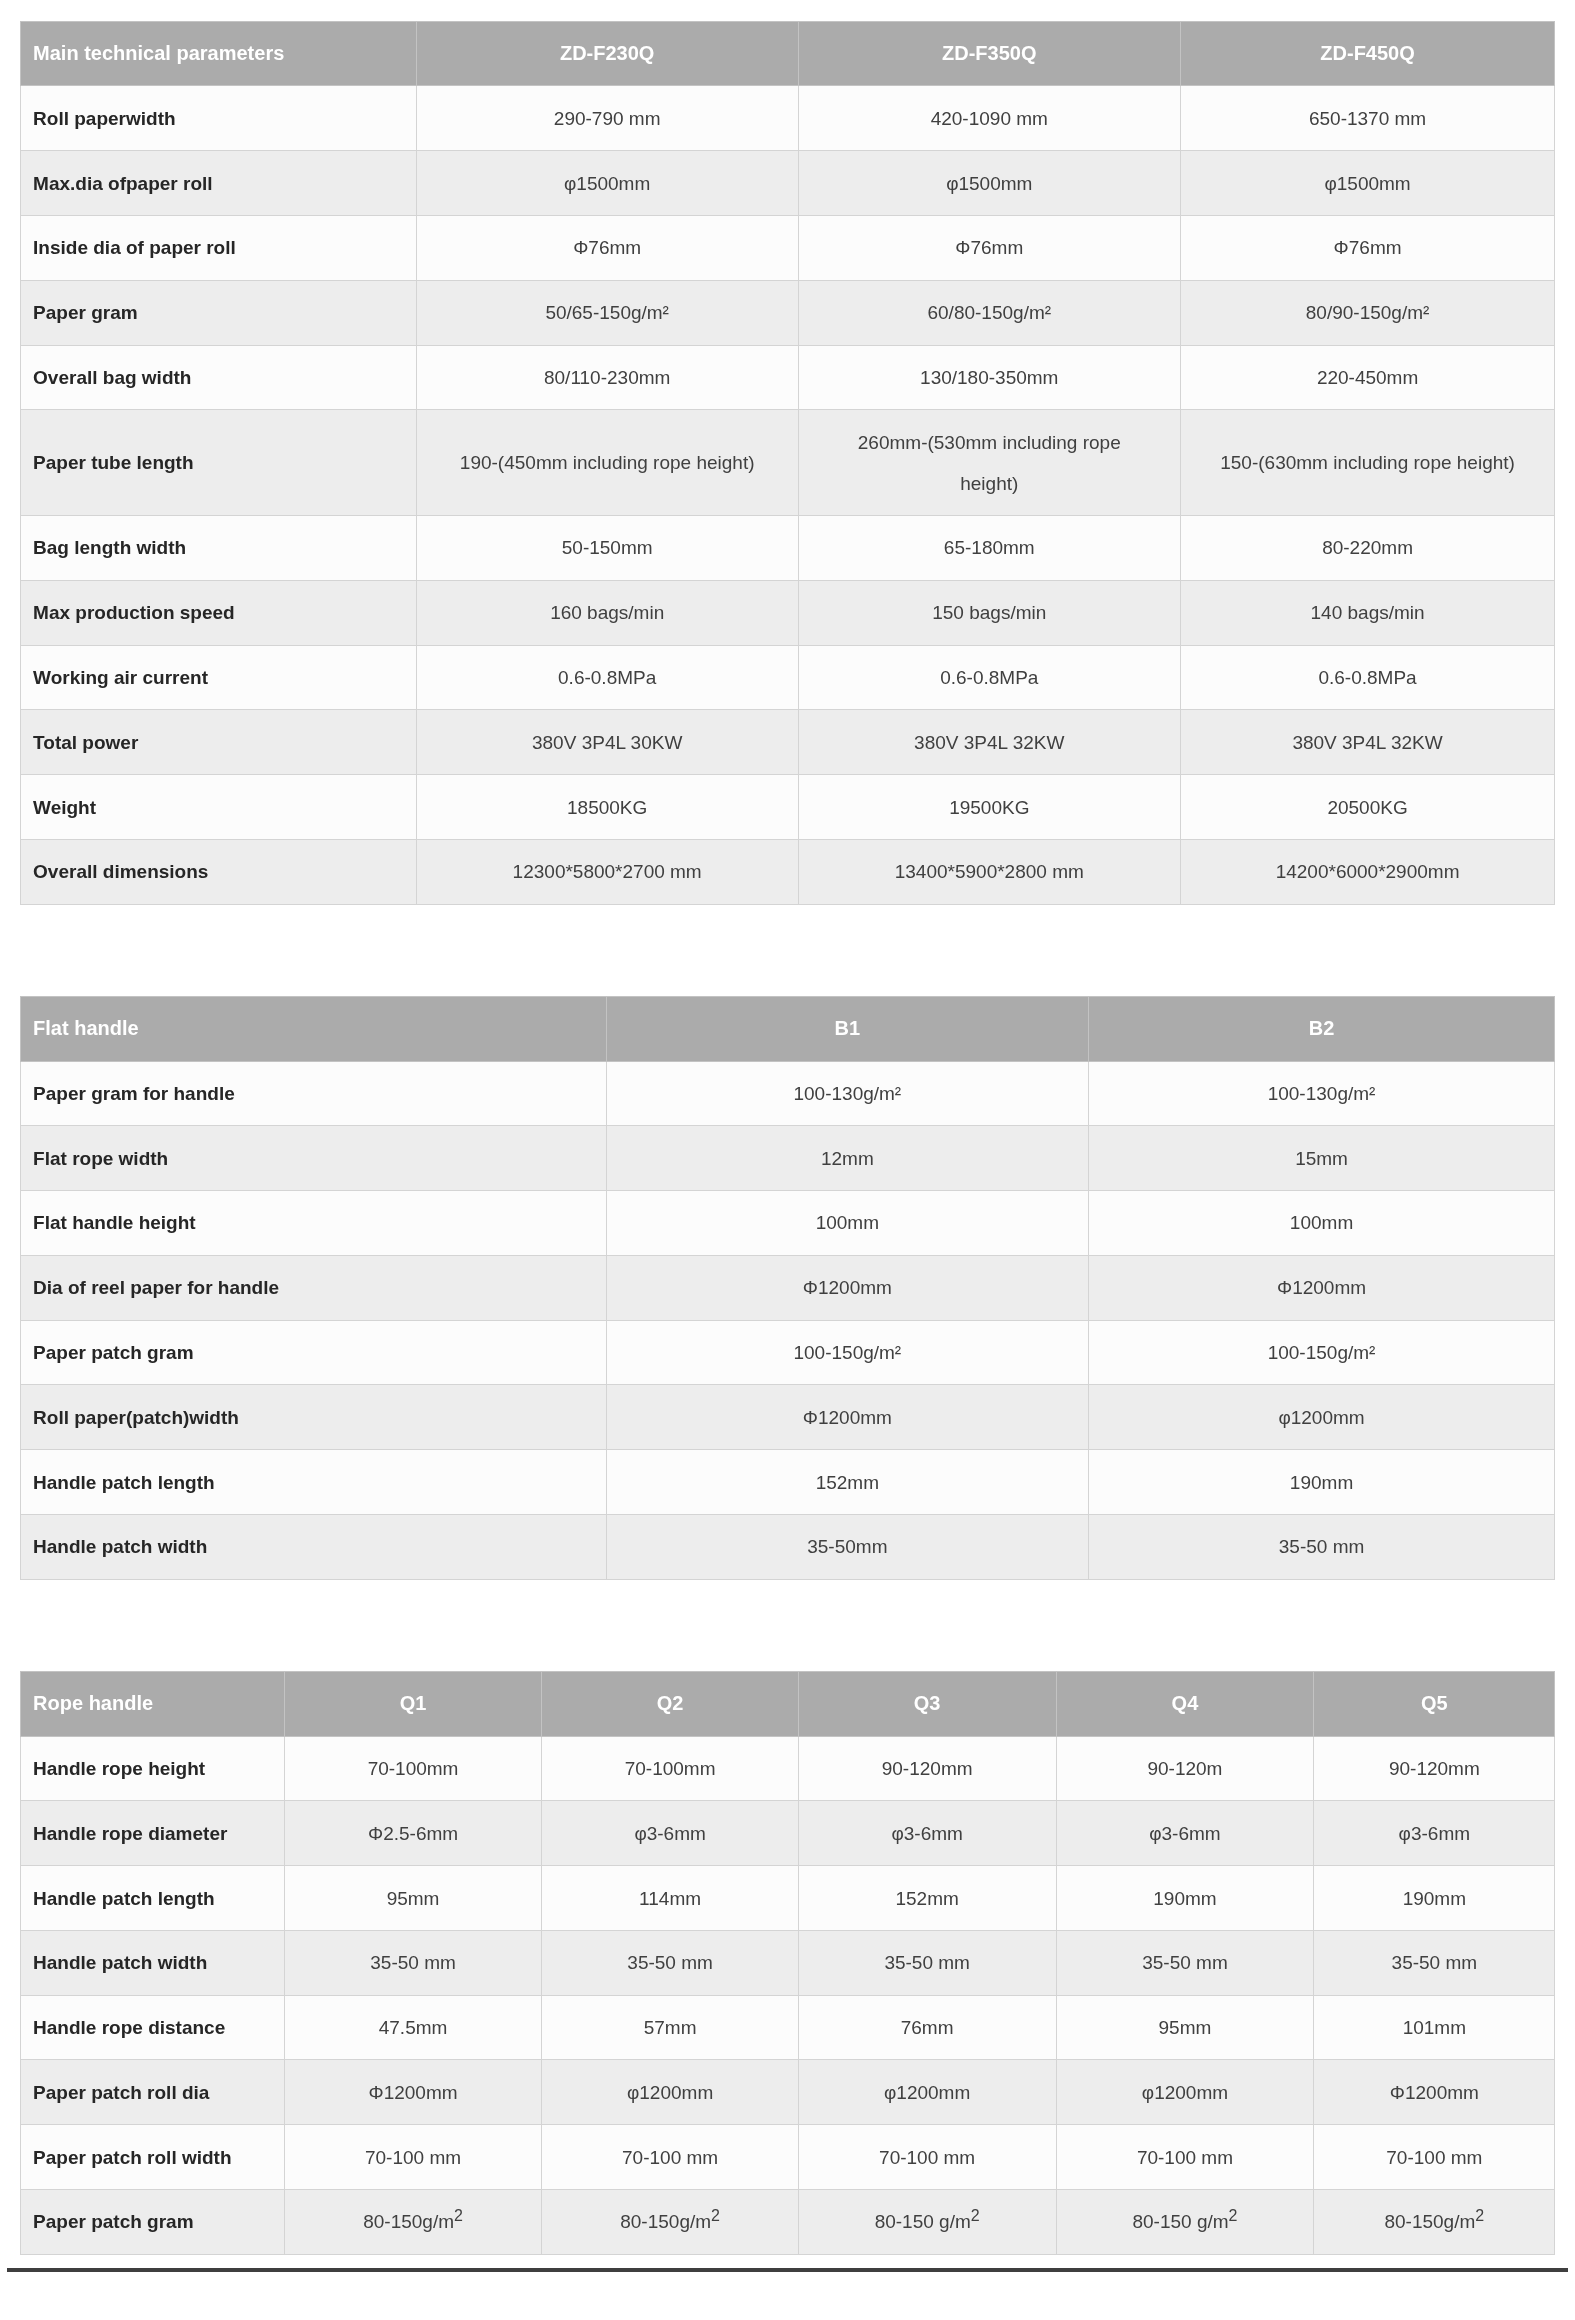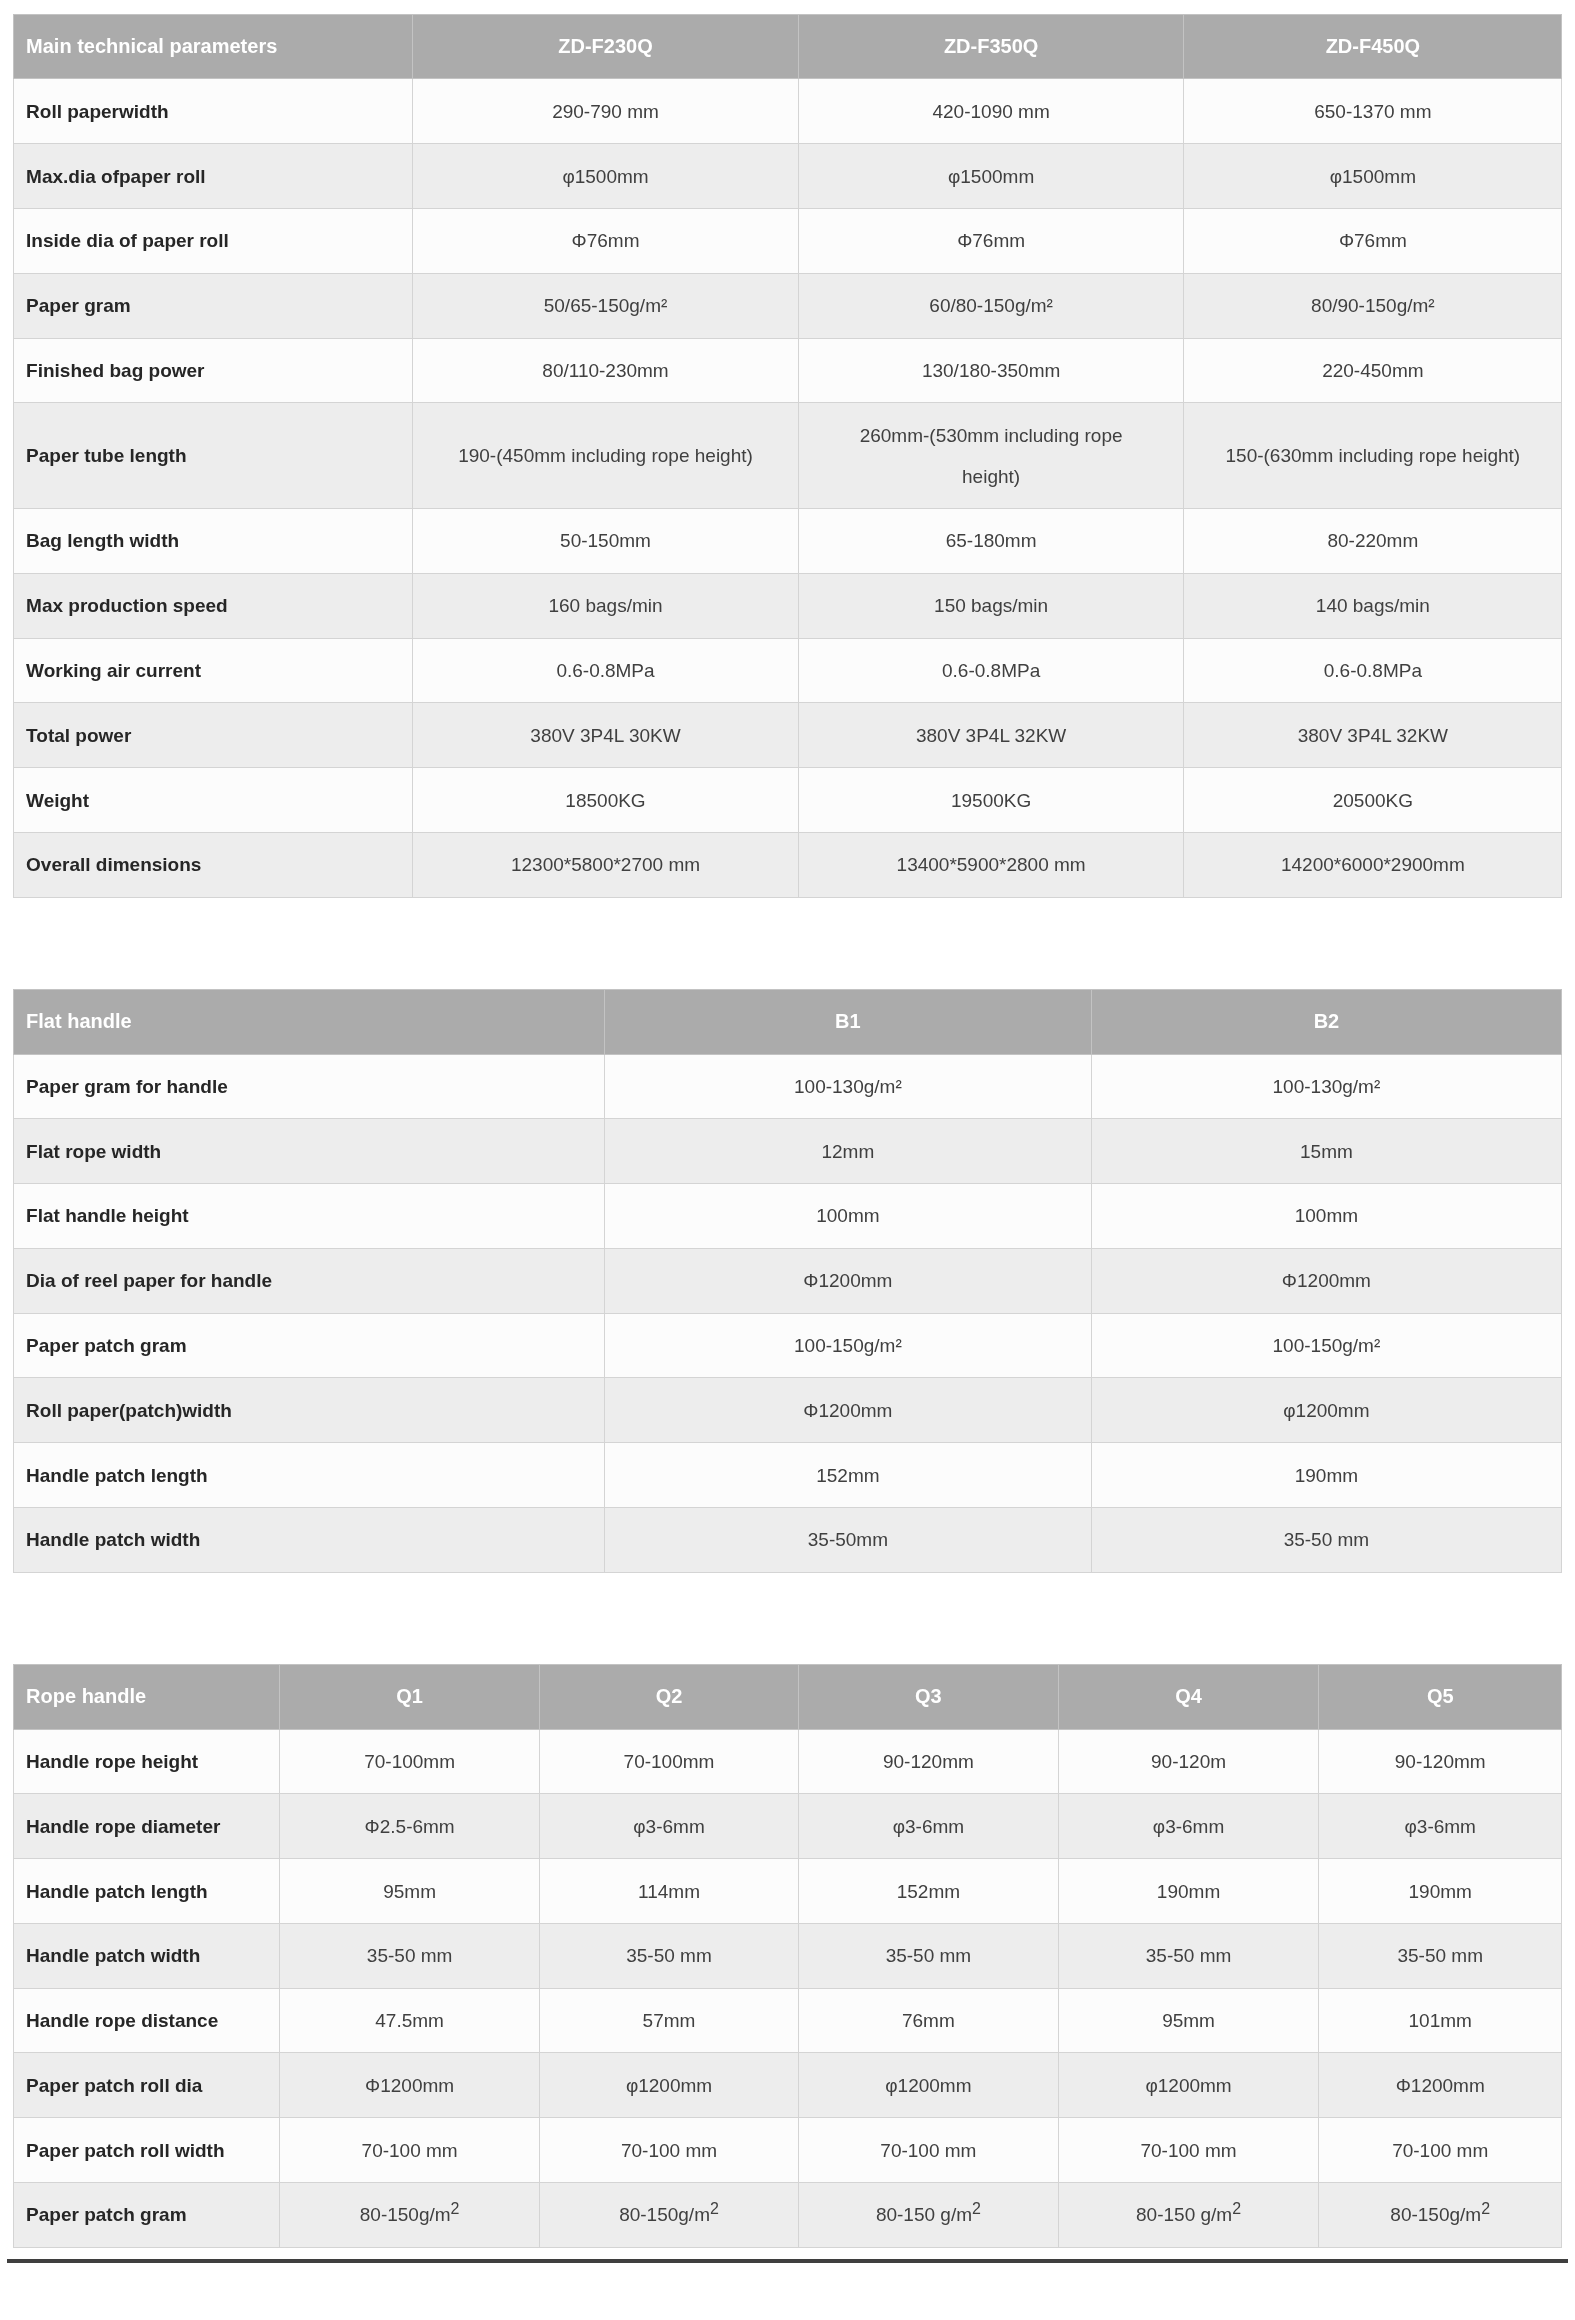--- a/index.html
+++ b/index.html
@@ -5,21 +5,21 @@
   :root{
     --header-bg:#ababab; --header-text:#ffffff;
     --row-odd:#fcfcfc; --row-even:#ededed;
     --border:#d4d4d4; --header-border:#c3c3c3;
     --label-text:#262626; --value-text:#404040;
     --rule:#3f3f3f;
   }
   html,body{margin:0;padding:0;background:#ffffff;}
   body{width:1575px;font-family:"Liberation Sans","DejaVu Sans",sans-serif;}
   .wrap{padding:7.6px 6.7px 0 6.7px;}
-  .tbl-block{margin:6px;}
+  .tbl-block{margin:13px;}
   .tbl-block + .tbl-block{margin-top:91px;}
   table{border-collapse:collapse;width:100%;table-layout:fixed;}
   th{
     background:var(--header-bg);color:var(--header-text);
     font-size:20px;font-weight:bold;text-align:center;
     border:1px solid var(--header-border);
     padding:11.4px 9.5px;line-height:41px;
   }
   th:first-child{text-align:left;padding-left:12.4px;}
   td{
@@ -73,21 +73,21 @@
             <td class="val">Φ76mm</td>
             <td class="val">Φ76mm</td>
           </tr>
           <tr>
             <td class="lbl">Paper gram</td>
             <td class="val">50/65-150g/m²</td>
             <td class="val">60/80-150g/m²</td>
             <td class="val">80/90-150g/m²</td>
           </tr>
           <tr>
-            <td class="lbl">Finished bag power</td>
+            <td class="lbl">Overall bag width</td>
             <td class="val">80/110-230mm</td>
             <td class="val">130/180-350mm</td>
             <td class="val">220-450mm</td>
           </tr>
           <tr>
             <td class="lbl">Paper tube length</td>
             <td class="val">190-(450mm including rope height)</td>
             <td class="val">260mm-(530mm including rope
 height)</td>
             <td class="val">150-(630mm including rope height)</td>

